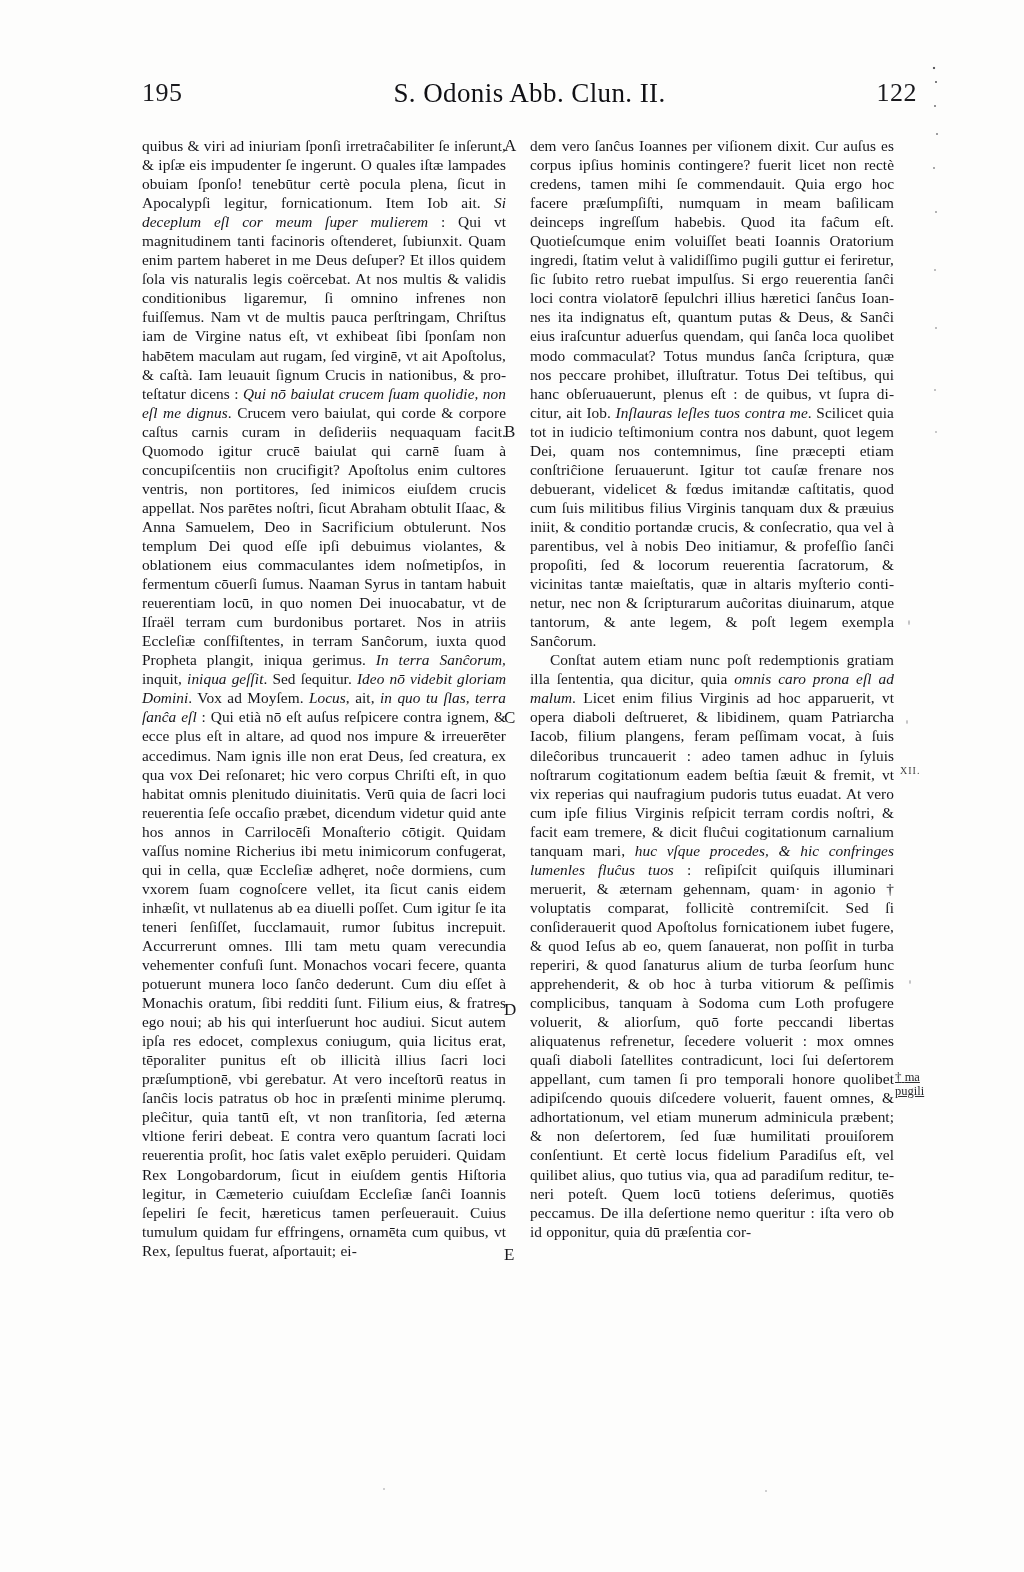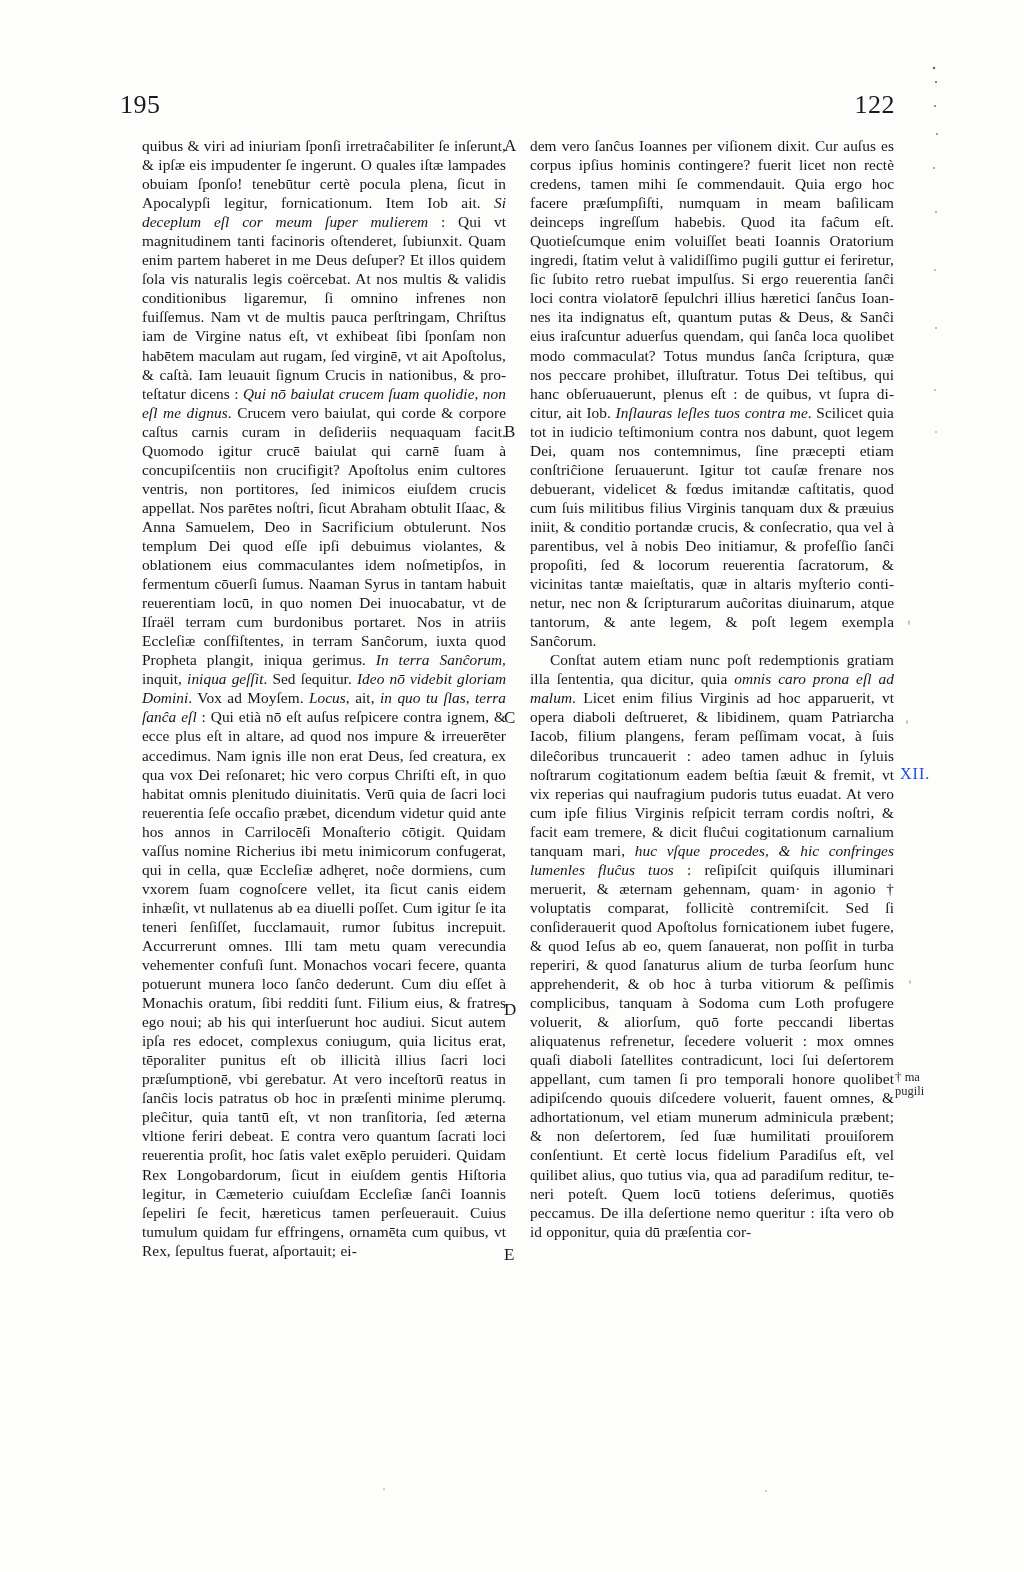--- a/index.html
+++ b/index.html
@@ -13,26 +13,26 @@
     height: 1572px;
     background: #fdfdfc;
     overflow: hidden;
     font-family: "Liberation Serif", "DejaVu Serif", serif;
     color: #16161a;
   }
 
   
   .header {
     position: absolute;
-    left: 120px;
+    left: 142px;
     top: 78px;
     width: 775px;
     height: 42px;
     display: flex;
-    align-items: flex-end;
+    align-items: flex-start;
     justify-content: space-between;
   }
   .folio {
     font-size: 26px;
     letter-spacing: 0.5px;
     font-family: "Liberation Serif", "DejaVu Serif", serif;
     color: #1a1a1e;
   }
   .running-title {
     font-size: 27px;
@@ -84,30 +84,31 @@
     pointer-events: none;
   }
   .margin-letter {
     position: absolute;
     font-size: 17px;
     font-family: "Liberation Serif", "DejaVu Serif", serif;
     color: #18181c;
   }
   .chapter-mark {
     position: absolute;
-    font-size: 16px;
+    font-size: 10px;
     letter-spacing: 1px;
-    color: #1d4ed8;
+    color: #404040;
   }
   .side-note {
     position: absolute;
     font-size: 12.5px;
     line-height: 14px;
     color: #2a2a2e;
     width: 70px;
+    text-decoration: underline;
   }
   .side-note .dag {
     font-size: 13px;
   }
 
   
   .speck {
     position: absolute;
     background: #8e8e92;
     border-radius: 50%;
@@ -132,20 +133,21 @@
       radial-gradient(circle at 4px 372px, rgba(40,40,45,.25) 0 0.7px, transparent 1.1px);
   }
 </style>
 </head>
 <body>
 
 <div class="page">
 
   <div class="header">
     <span class="folio">195</span>
+    <span class="running-title">S. Odonis Abb. Clun. II.</span>
     <span class="folio">122</span>
   </div>
 
   <div class="columns">
 
     <div class="col">
       <p><span>quibus &amp; viri ad iniuriam ſponſi irretraĉabiliter ſe inſerunt, &amp; ipſæ eis impudenter ſe ingerunt. O quales iſtæ lampades obuiam ſponſo! tenebū­tur certè pocula plena, ſicut in Apocalypſi legi­tur, fornicationum. Item Iob ait. </span><span class="it">Si deceplum eſl cor meum ſuper mulierem</span><span> : Qui vt magnitudinem tanti facinoris oſtenderet, ſubiunxit. Quam enim par­tem haberet in me Deus deſuper? Et illos quidem ſola vis naturalis legis coërcebat. At nos multis &amp; validis conditionibus ligaremur, ſi omnino in­frenes non fuiſſemus. Nam vt de multis pauca perſtringam, Chriſtus iam de Virgine natus eſt, vt exhibeat ſibi ſponſam non habētem maculam aut rugam, ſed virginē, vt ait Apoſtolus, &amp; caſtà. Iam leuauit ſignum Crucis in nationibus, &amp; pro­teſtatur dicens : </span><span class="it">Qui nō baiulat crucem ſuam quolidie, non eſl me dignus</span><span>. Crucem vero baiulat, qui corde &amp; corpore caſtus carnis curam in deſideriis ne­quaquam facit. Quomodo igitur crucē baiulat qui carnē ſuam à concupiſcentiis non crucifigit? Apoſtolus enim cultores ventris, non portitores, ſed inimicos eiuſdem crucis appellat. Nos parē­tes noſtri, ſicut Abraham obtulit Iſaac, &amp; Anna Samuelem, Deo in Sacrificium obtulerunt. Nos templum Dei quod eſſe ipſi debuimus violantes, &amp; oblationem eius commaculantes idem noſ­metipſos, in fermentum cōuerſi ſumus. Naaman Syrus in tantam habuit reuerentiam locū, in quo nomen Dei inuocabatur, vt de Iſraël terram cum burdonibus portaret. Nos in atriis Eccleſiæ conſ­fiſtentes, in terram Sanĉorum, iuxta quod Pro­pheta plangit, iniqua gerimus. </span><span class="it">In terra Sanĉorum,</span><span> inquit, </span><span class="it">iniqua geſſit</span><span>. Sed ſequitur. </span><span class="it">Ideo nō videbit glo­riam Domini</span><span>. Vox ad Moyſem. </span><span class="it">Locus</span><span>, ait, </span><span class="it">in quo tu ſlas, terra ſanĉa eſl</span><span> : Qui etià nō eſt auſus reſpicere contra ignem, &amp; ecce plus eſt in altare, ad quod nos impure &amp; irreuerēter accedimus. Nam ignis ille non erat Deus, ſed creatura, ex qua vox Dei reſonaret; hic vero corpus Chriſti eſt, in quo ha­bitat omnis plenitudo diuinitatis. Verū quia de ſacri loci reuerentia ſeſe occaſio præbet, dicen­dum videtur quid ante hos annos in Carrilocēſi Monaſterio cōtigit. Quidam vaſſus nomine Ri­cherius ibi metu inimicorum confugerat, qui in cella, quæ Eccleſiæ adhęret, noĉe dormiens, cum vxorem ſuam cognoſcere vellet, ita ſicut canis eidem inhæſit, vt nullatenus ab ea diuelli poſſet. Cum igitur ſe ita teneri ſenſiſſet, ſucclamauit, ru­mor ſubitus increpuit. Accurrerunt omnes. Illi tam metu quam verecundia vehementer confuſi ſunt. Monachos vocari fecere, quanta potuerunt munera loco ſanĉo dederunt. Cum diu eſſet à Monachis oratum, ſibi redditi ſunt. Filium eius, &amp; fratres ego noui; ab his qui interſuerunt hoc audiui. Sicut autem ipſa res edocet, complexus coniugum, quia licitus erat, tēporaliter punitus eſt ob illicità illius ſacri loci præſumptionē, vbi gere­batur. At vero inceſtorū reatus in ſanĉis locis pa­tratus ob hoc in præſenti minime plerumq. ple­ĉitur, quia tantū eſt, vt non tranſitoria, ſed æter­na vltione feriri debeat. E contra vero quantum ſacrati loci reuerentia proſit, hoc ſatis valet exē­plo peruideri. Quidam Rex Longobardorum, ſi­cut in eiuſdem gentis Hiſtoria legitur, in Cæme­terio cuiuſdam Eccleſiæ ſanĉi Ioannis ſepeliri ſe fecit, hæreticus tamen perſeuerauit. Cuius tumulum quidam fur effringens, ornamēta cum quibus, vt Rex, ſepultus fuerat, aſportauit; ei-</span></p>
     </div>
 
     <div class="col">

